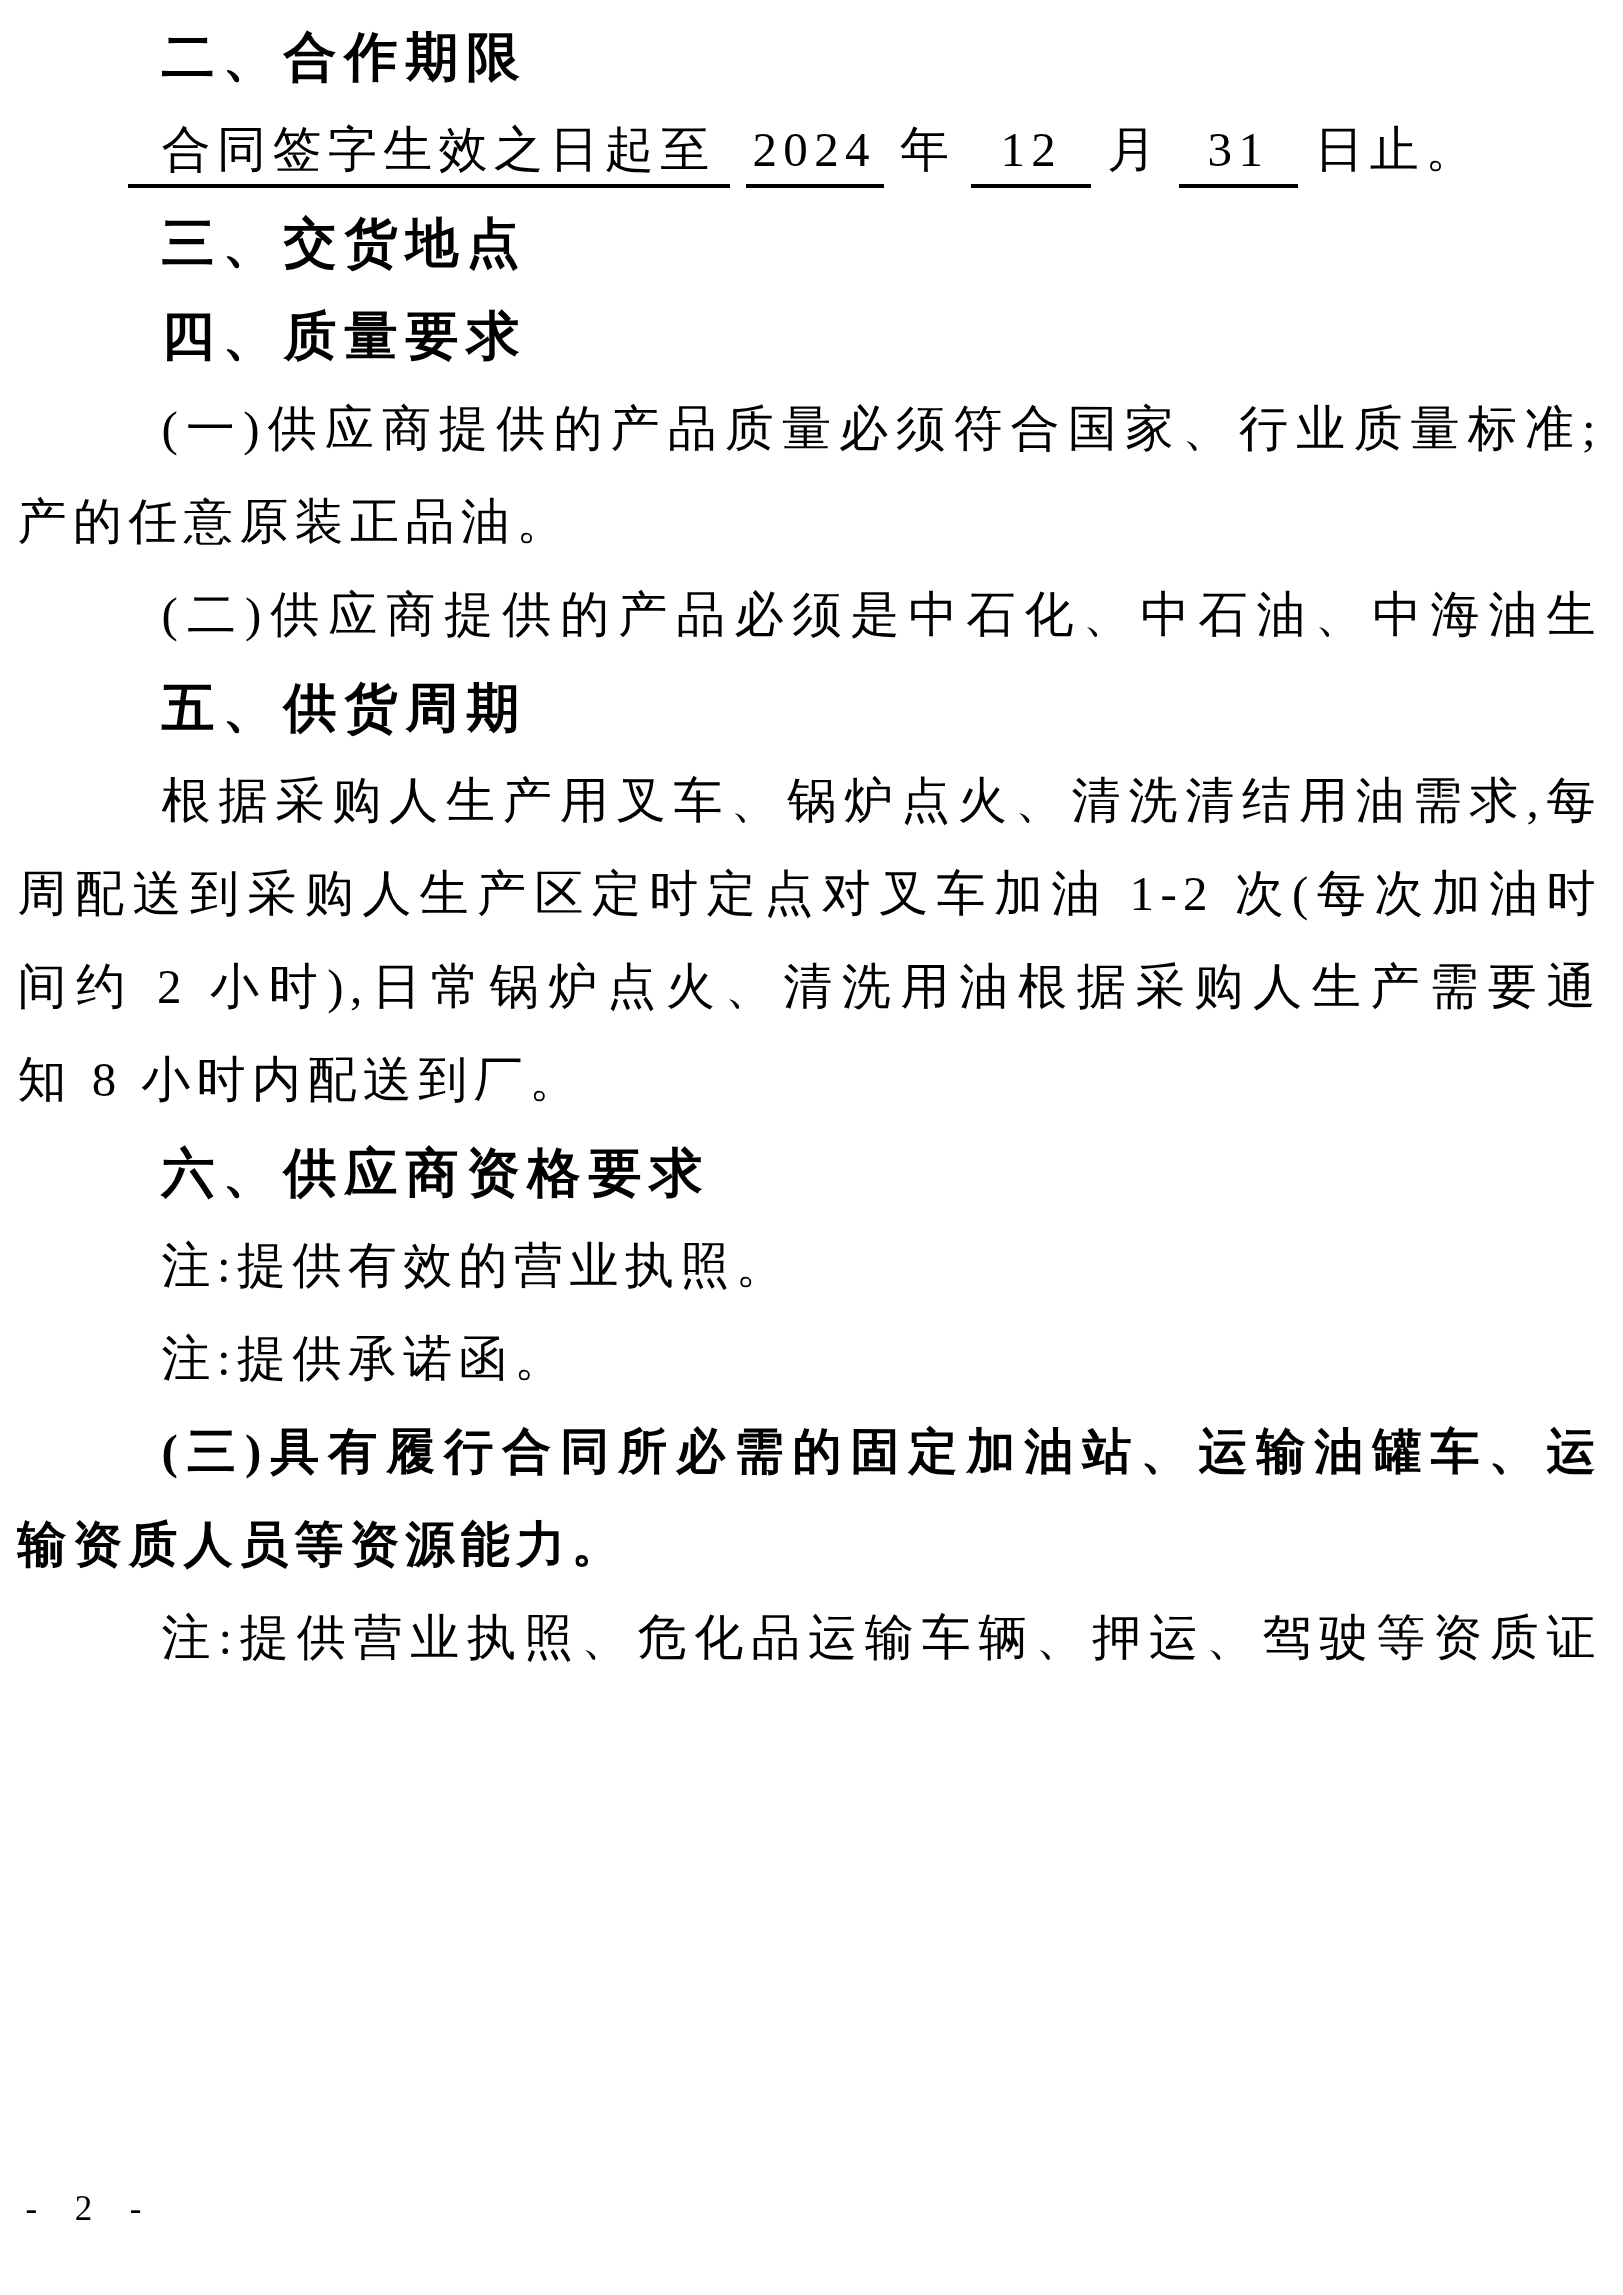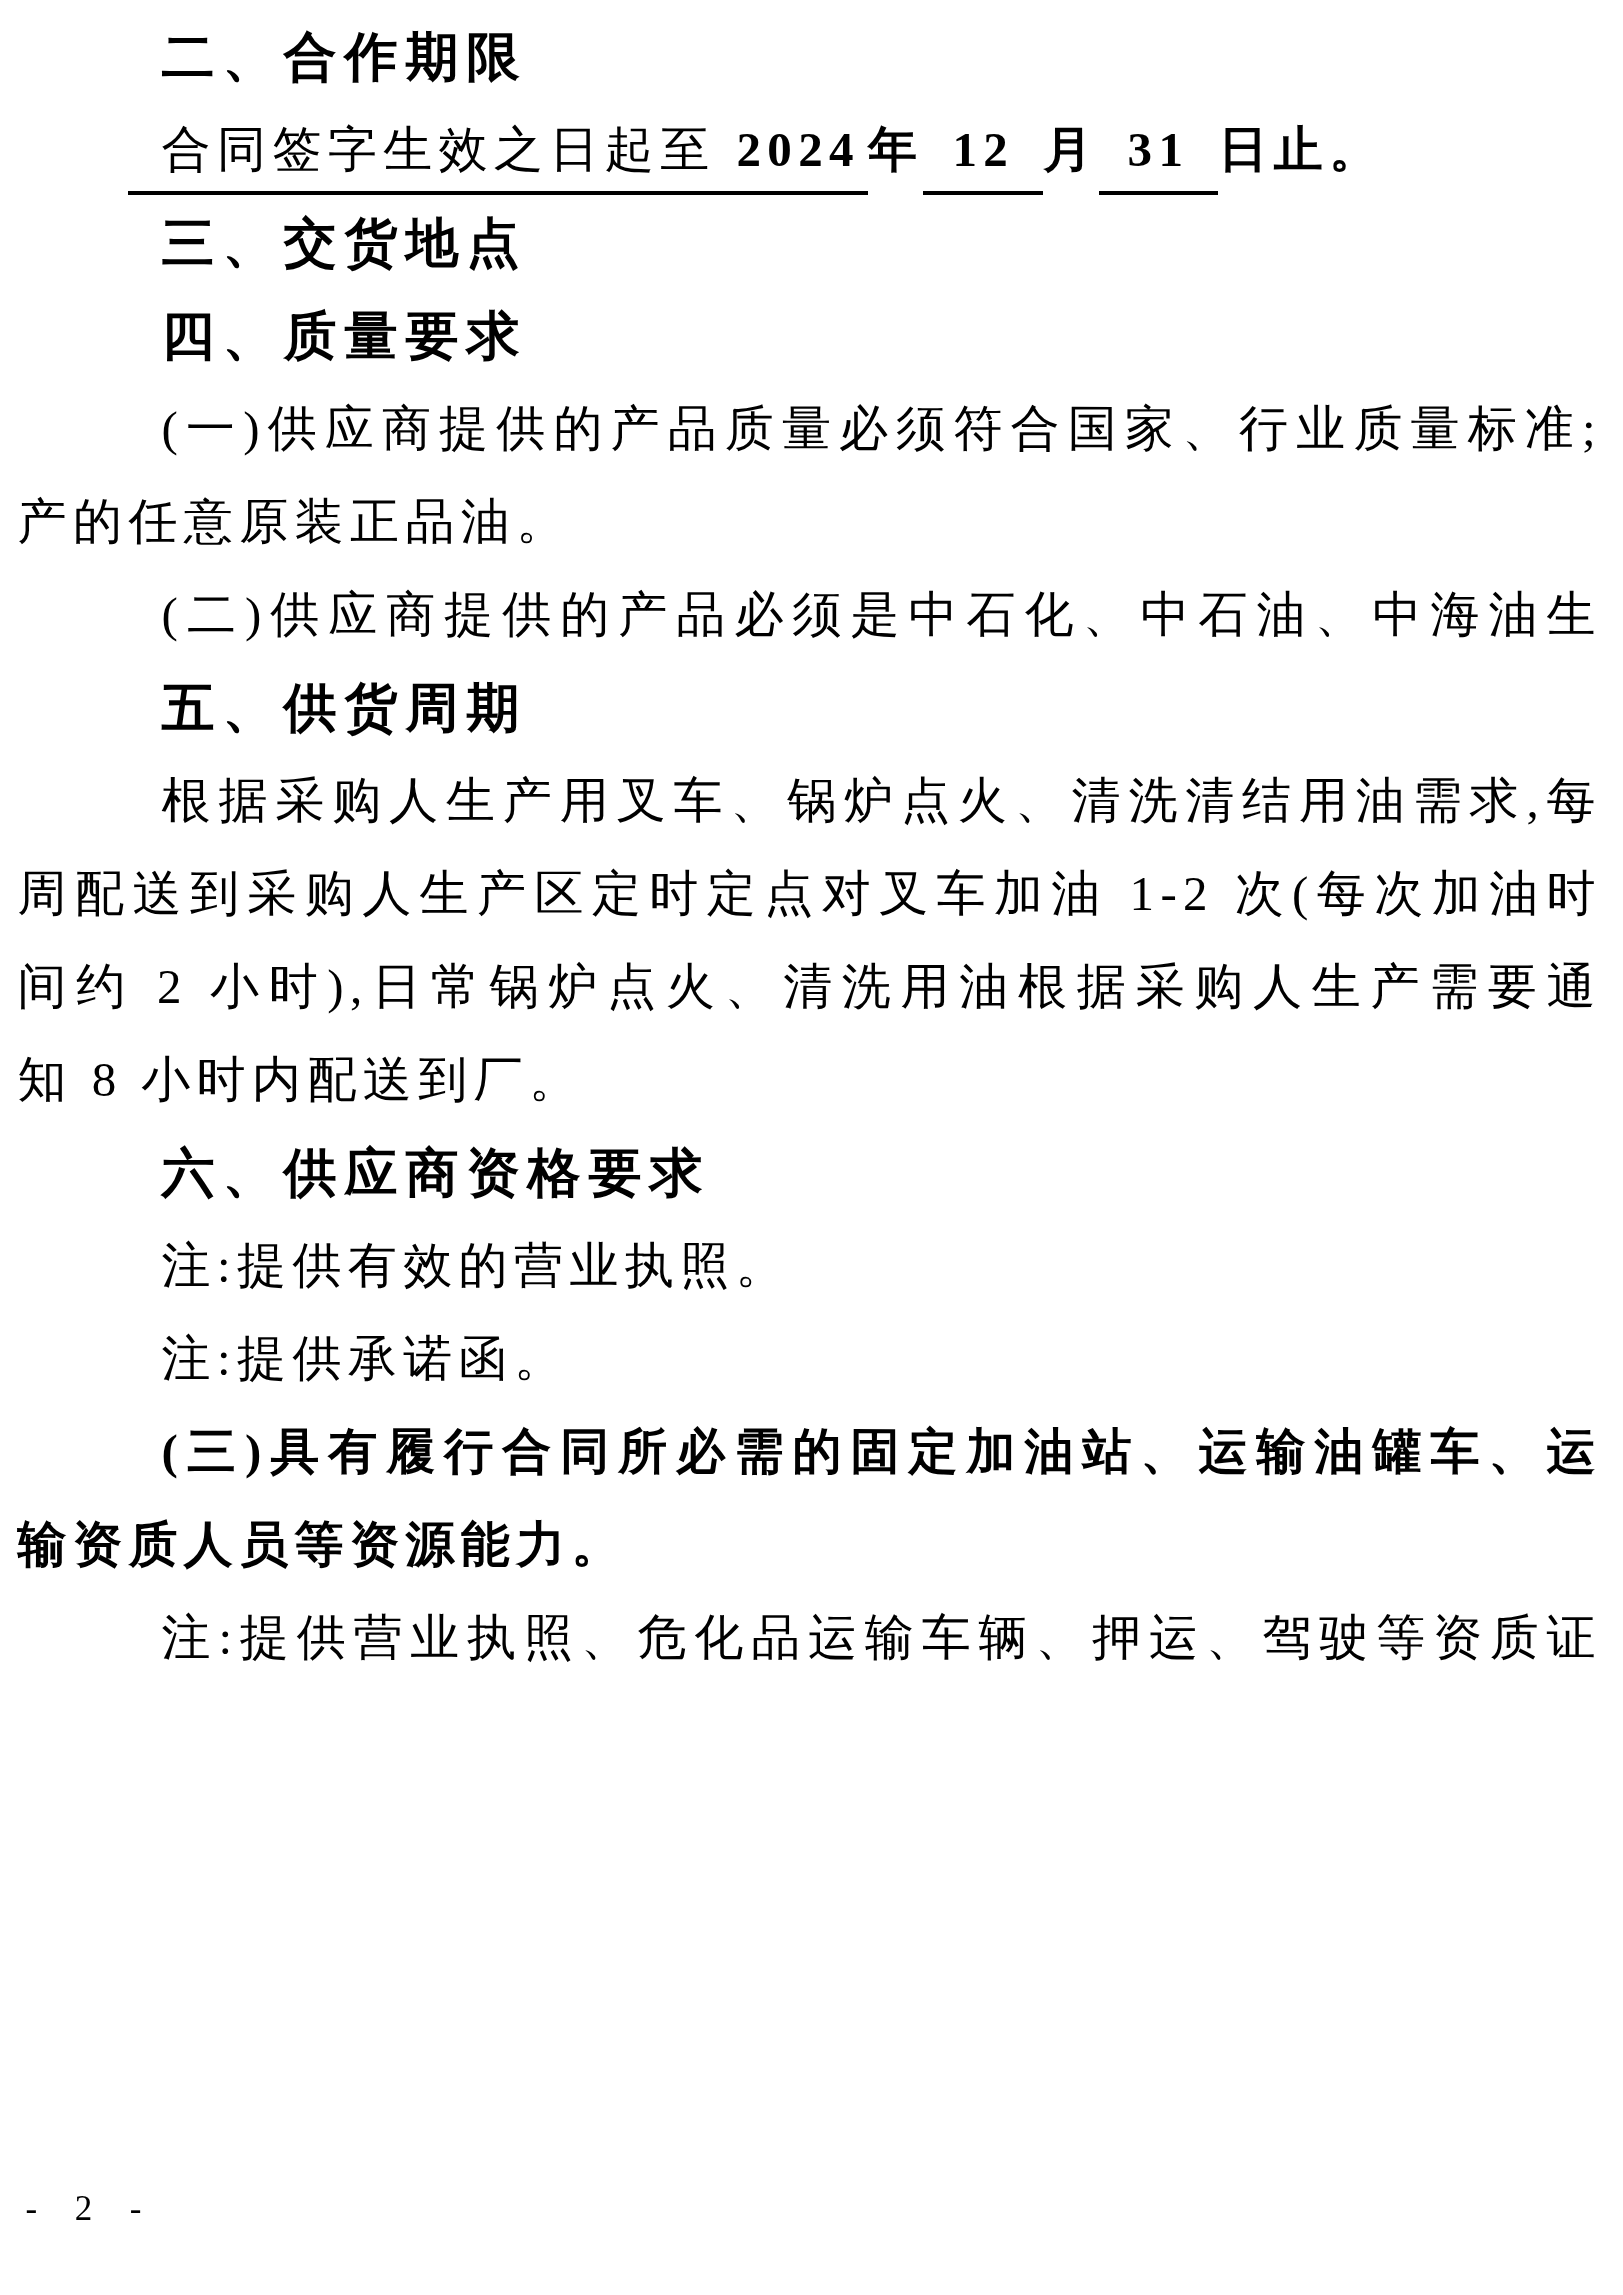--- a/index.html
+++ b/index.html
@@ -29,26 +29,26 @@
     letter-spacing: 8px;
   }
   .boldkai { font-weight: bold; }
   .fill {
     text-align: justify;
     text-align-last: justify;
   }
   
   .u {
     border-bottom: 4.8px solid #000;
-    padding-bottom: 14px;
+    padding-bottom: 7px;
   }
   .u-prefix { padding-left: 34px; margin-left: -34px; padding-right: 14.4px; }
   .u-year   { padding-left: 6.4px;  padding-right: 8px; }
   .u-num    { padding-left: 29px; padding-right: 29px; }
-  .seg { margin-left: 0; font-weight: bold; }
+  .seg { margin-left: 16px; }
   .pagenum {
     position: absolute;
     left: 25.5px;
     top: 2189px;
     font-size: 35px;
     letter-spacing: 14.4px;
     font-family: "Liberation Serif", "DejaVu Serif", serif;
   }
 </style>
 </head>

